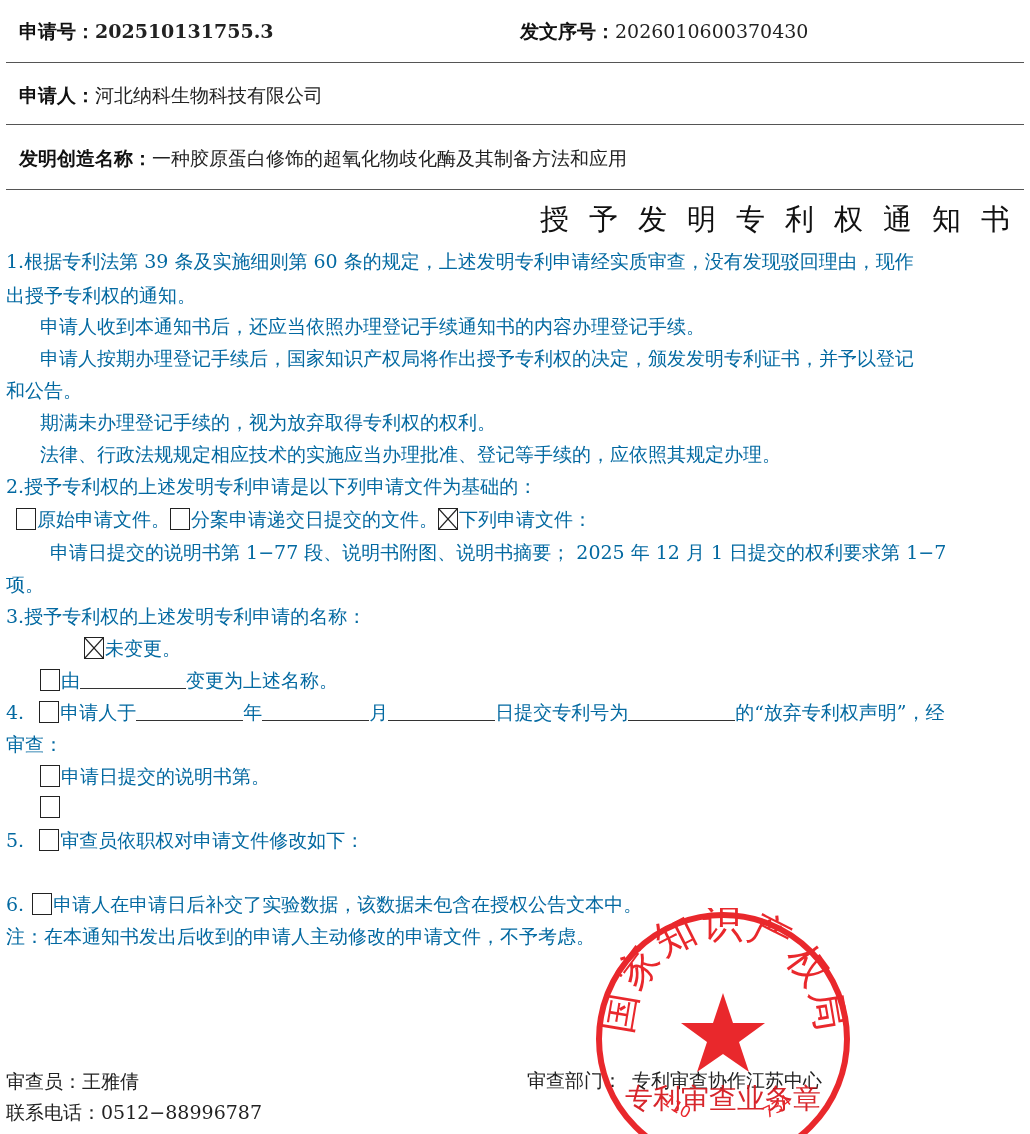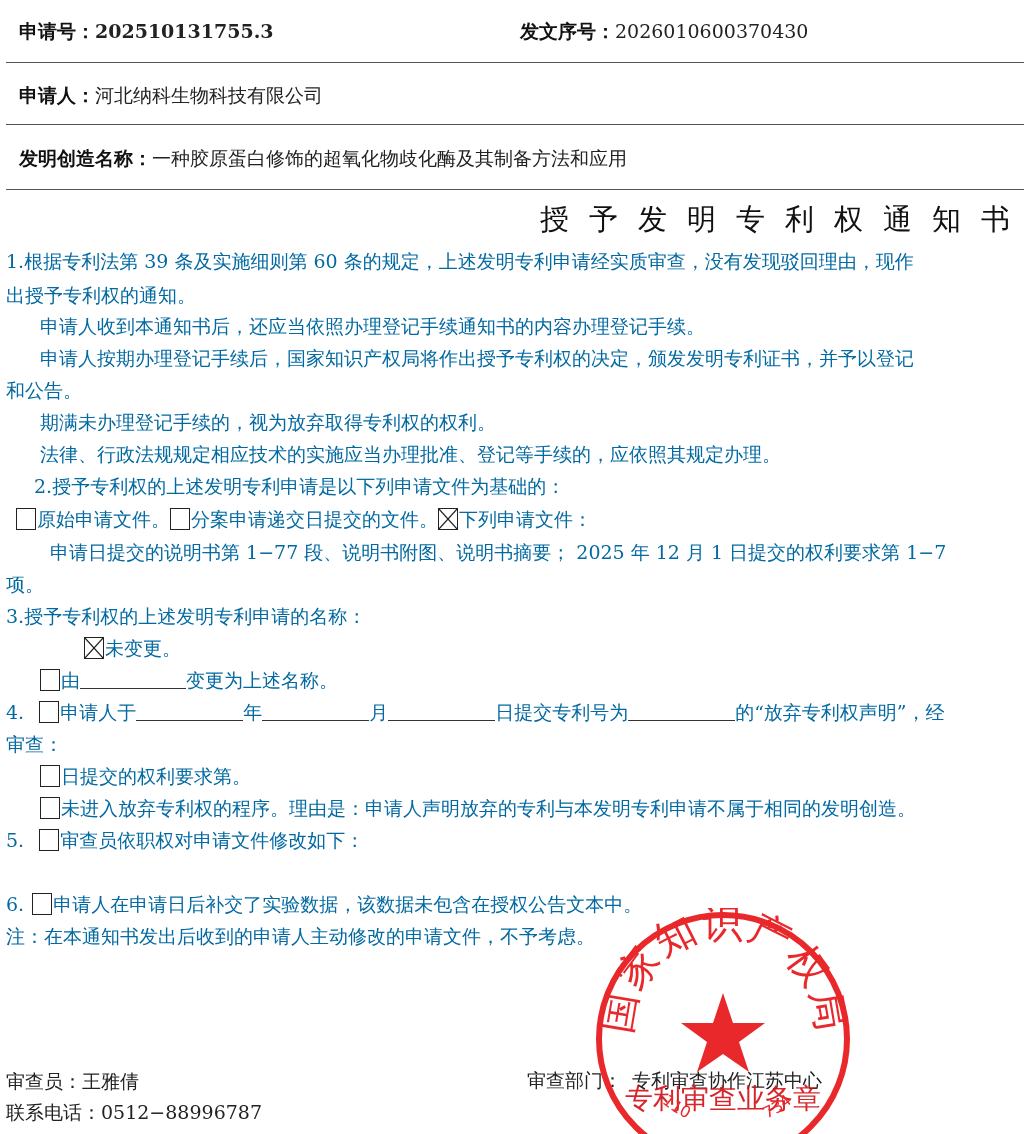--- a/index.html
+++ b/index.html
@@ -58,21 +58,21 @@
 <div class="title">授予发明专利权通知书</div>
 
 <div class="line" style="top:249px;">1.根据专利法第 39 条及实施细则第 60 条的规定，上述发明专利申请经实质审查，没有发现驳回理由，现作</div>
 <div class="line" style="top:283px;">出授予专利权的通知。</div>
 <div class="line indent" style="top:314px;">申请人收到本通知书后，还应当依照办理登记手续通知书的内容办理登记手续。</div>
 <div class="line indent" style="top:346px;">申请人按期办理登记手续后，国家知识产权局将作出授予专利权的决定，颁发发明专利证书，并予以登记</div>
 <div class="line" style="top:378px;">和公告。</div>
 <div class="line indent" style="top:410px;">期满未办理登记手续的，视为放弃取得专利权的权利。</div>
 <div class="line indent" style="top:442px;">法律、行政法规规定相应技术的实施应当办理批准、登记等手续的，应依照其规定办理。</div>
 
-<div class="line" style="top:474px;margin-left:28px;">2.授予专利权的上述发明专利申请是以下列申请文件为基础的：</div>
+<div class="line" style="top:474px;">2.授予专利权的上述发明专利申请是以下列申请文件为基础的：</div>
 <div class="line" style="top:507px;left:16px;">
   <span class="cb"></span><span>原始申请文件。</span><span class="cb"></span><span>分案申请递交日提交的文件。</span><span class="cb"><svg viewBox="0 0 20 22" preserveAspectRatio="none">
         <line x1="0" y1="0" x2="20" y2="22" stroke="#222" stroke-width="1.3"></line>
         <line x1="20" y1="0" x2="0" y2="22" stroke="#222" stroke-width="1.3"></line>
       </svg></span><span>下列申请文件：</span>
 </div>
 <div class="line" style="top:540px;left:50px;">申请日提交的说明书第 1−77 段、说明书附图、说明书摘要；  2025 年 12 月 1 日提交的权利要求第 1−7</div>
 <div class="line" style="top:572px;">项。</div>
 
 <div class="line" style="top:604px;">3.授予专利权的上述发明专利申请的名称：</div>
@@ -84,24 +84,24 @@
 </div>
 <div class="line" style="top:668px;left:40px;">
   <span class="cb"></span><span>由</span><span class="blank" style="width:106px;"></span><span>变更为上述名称。</span>
 </div>
 
 <div class="line" style="top:700px;">
   <span style="margin-right:15px;">4.</span><span class="cb"></span><span>申请人于</span><span class="blank" style="width:107px;"></span><span>年</span><span class="blank" style="width:107px;"></span><span>月</span><span class="blank" style="width:107px;"></span><span>日提交专利号为</span><span class="blank" style="width:107px;"></span><span>的“放弃专利权声明”，经</span>
 </div>
 <div class="line" style="top:732px;">审查：</div>
 <div class="line" style="top:764px;left:40px;">
-  <span class="cb"></span><span>日提交的权利要求第。</span>
+  <span class="cb"></span><span>申请日提交的说明书第。</span>
 </div>
 <div class="line" style="top:796px;left:40px;">
-  <span class="cb"></span><span>未进入放弃专利权的程序。理由是：申请人声明放弃的专利与本发明专利申请不属于相同的发明创造。</span>
+  <span class="cb"></span>
 </div>
 
 <div class="line" style="top:828px;">
   <span style="margin-right:15px;">5.</span><span class="cb"></span><span>审查员依职权对申请文件修改如下：</span>
 </div>
 
 <div class="line" style="top:892px;">
   <span style="margin-right:8px;">6.</span><span class="cb"></span><span>申请人在申请日后补交了实验数据，该数据未包含在授权公告文本中。</span>
 </div>
 <div class="line" style="top:924px;">注：在本通知书发出后收到的申请人主动修改的申请文件，不予考虑。</div>

